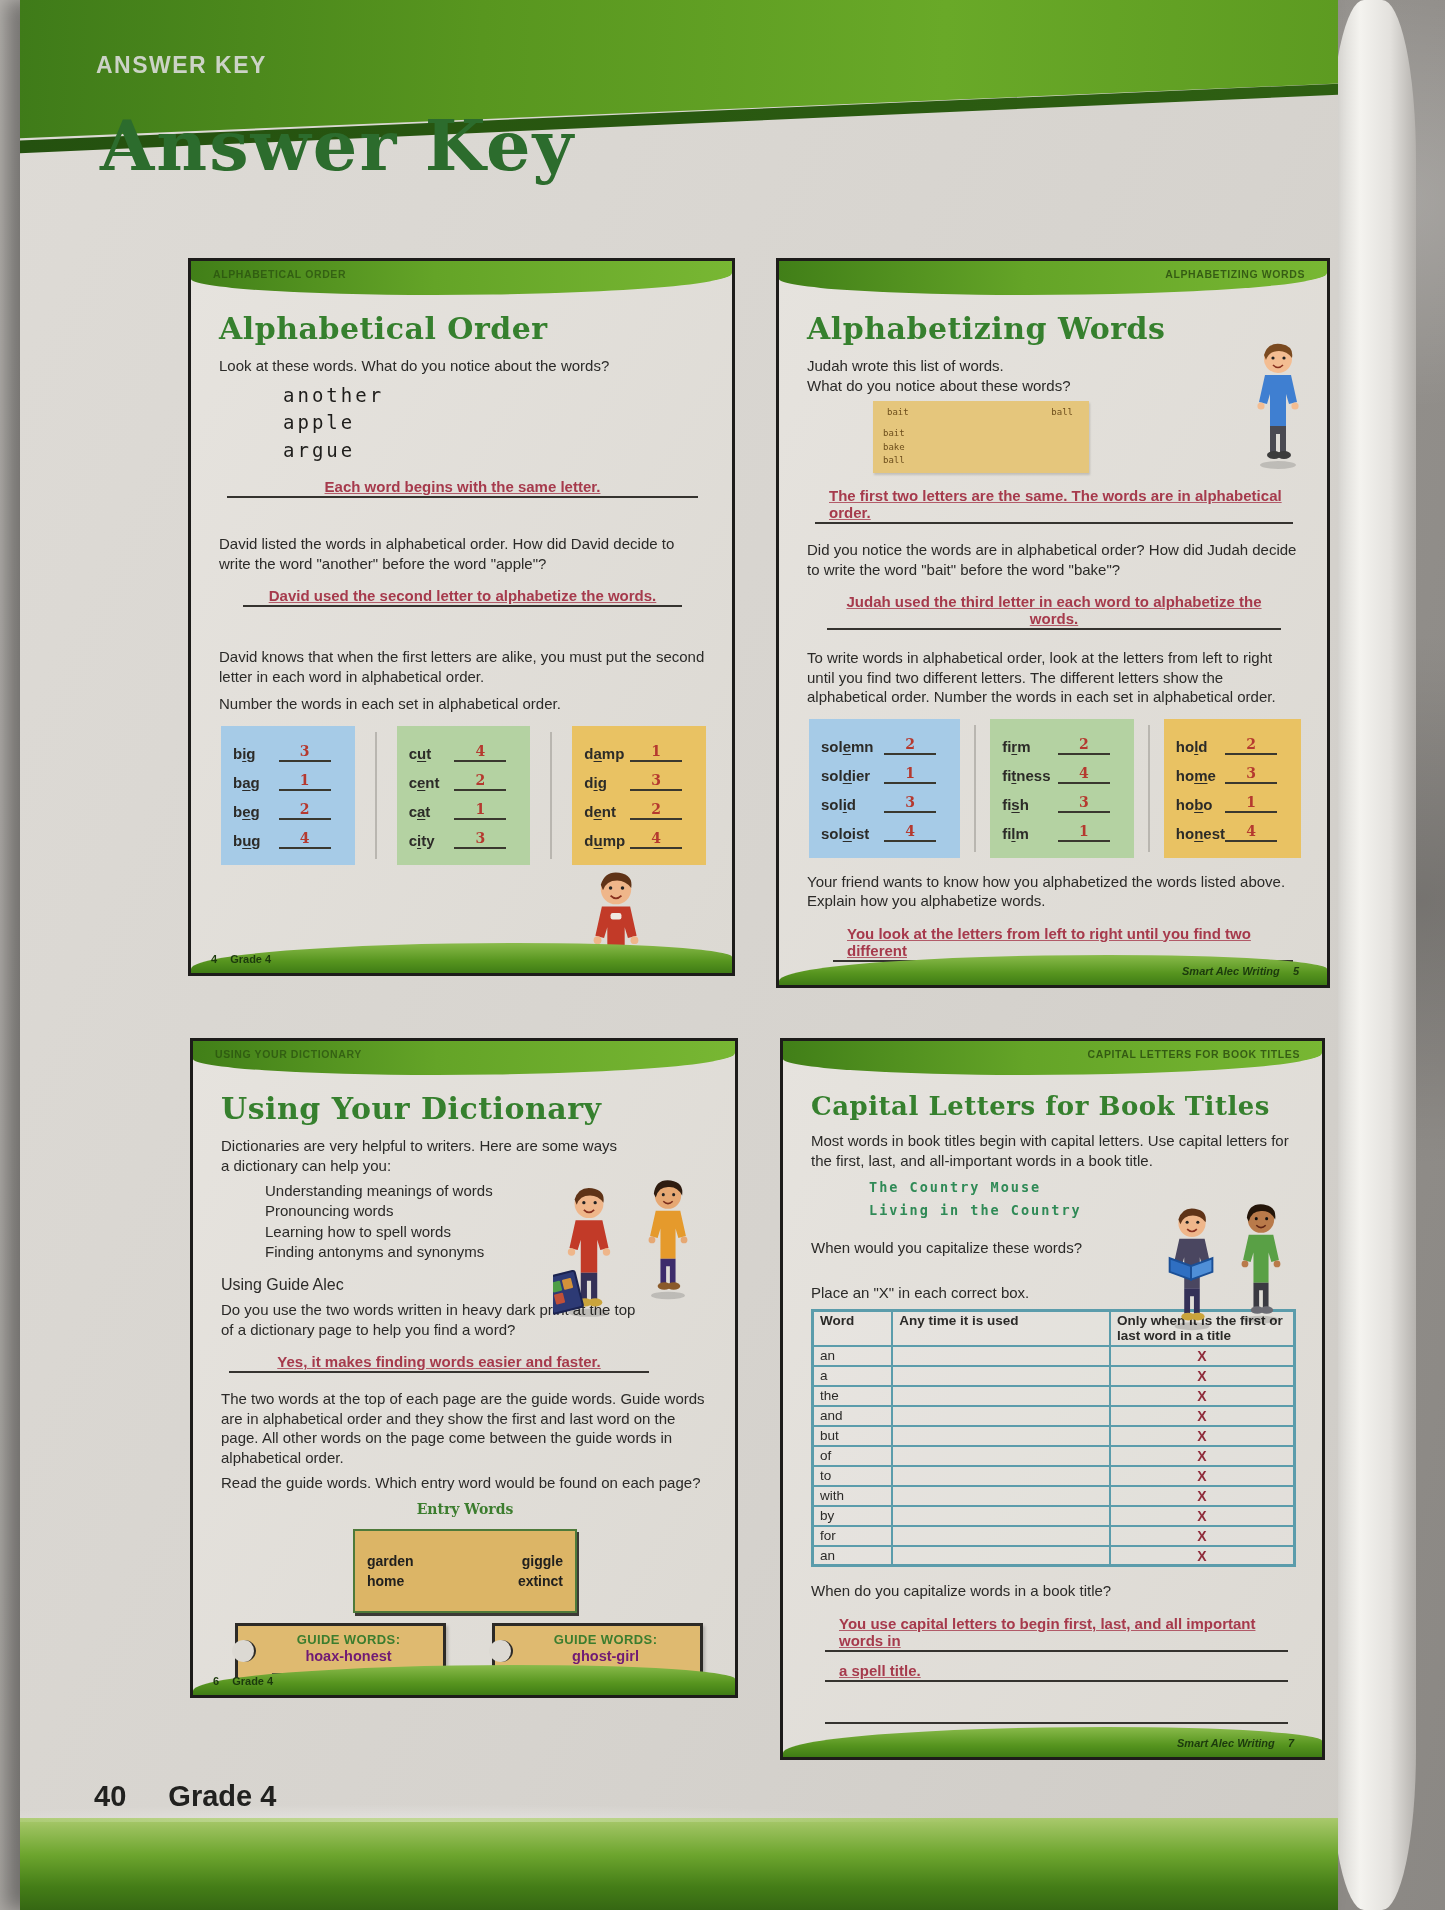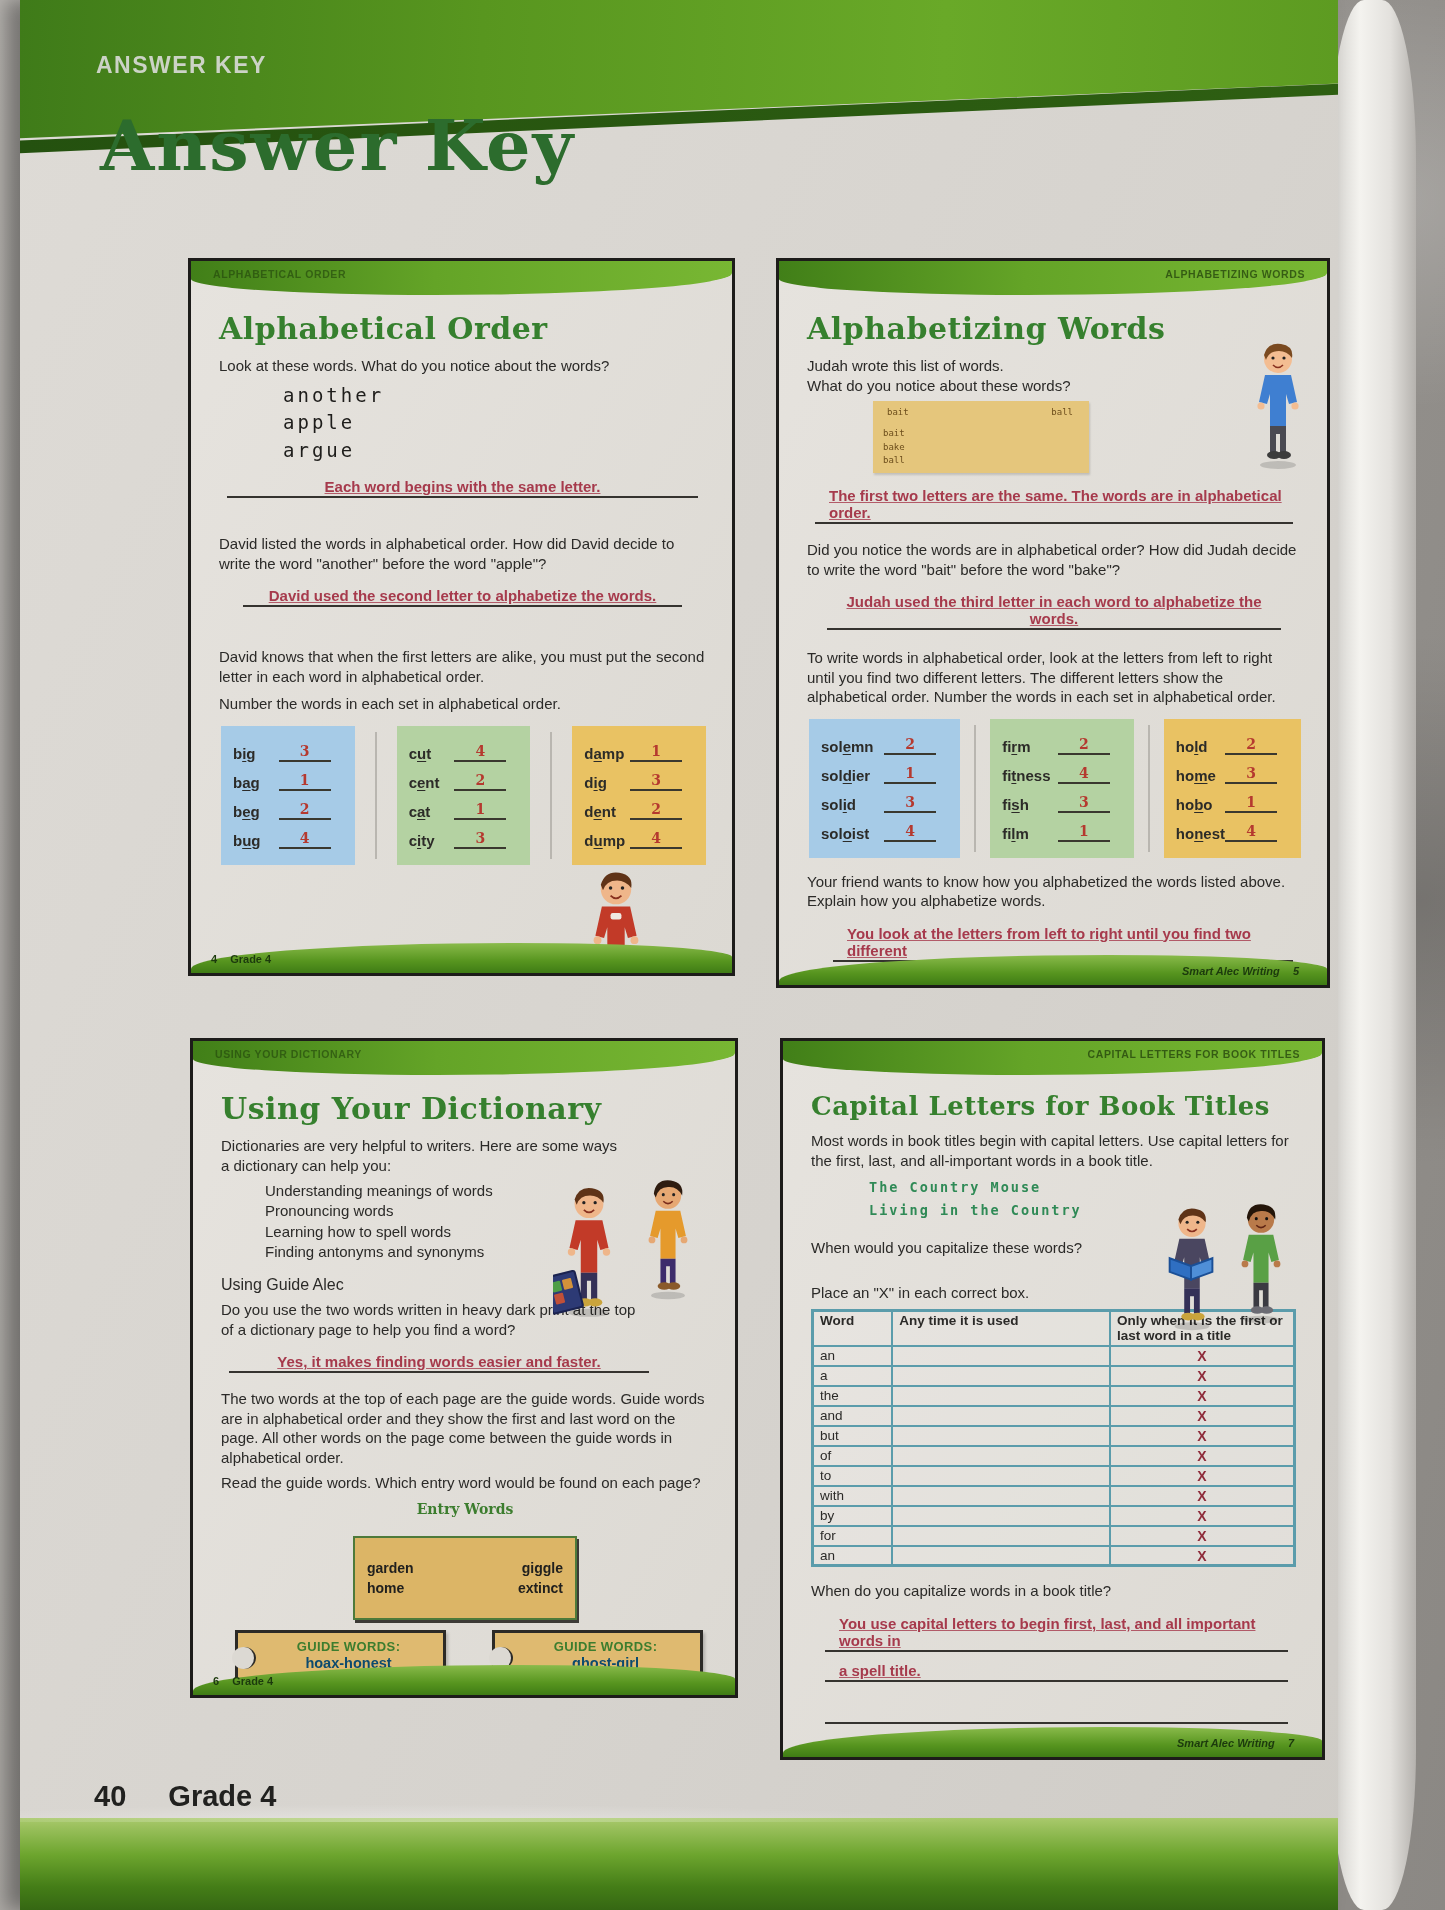--- a/index.html
+++ b/index.html
@@ -92,31 +92,31 @@
   .note-box{position:relative;margin:4px 0 6px 66px;width:216px;height:72px;
     background:#e5c67c;box-shadow:1px 2px 2px rgba(0,0,0,.15);}
   .note-word{position:absolute;font-family:"DejaVu Sans Mono",monospace;
     font-size:9px;color:#6d4e1c;}
   .nw-tl{left:14px;top:6px;} .nw-tr{right:16px;top:6px;}
   .note-list{position:absolute;left:10px;top:26px;line-height:1.5;}
   .note-list div{font-family:"DejaVu Sans Mono",monospace;font-size:9px;color:#6d4e1c;}
   
   .entry-label{text-align:center;font-family:"DejaVu Serif",serif;font-weight:bold;
     color:#3c7d2e;font-size:14px;margin-top:8px;}
-  .entry-box{margin:19px auto 10px auto;width:196px;background:#dcb566;border:2px solid #4e7a3a;
+  .entry-box{margin:12px auto 10px auto;width:196px;background:#dcb566;border:2px solid #4e7a3a;
     box-shadow:2px 3px 0 #3c3a36;padding:22px 12px;display:grid;grid-template-columns:1fr 1fr;
     row-gap:4px;font-size:14px;font-weight:bold;color:#21201e;}
   .entry-box div:nth-child(2n){text-align:right;}
   .cards{display:grid;grid-template-columns:1fr 1fr;column-gap:46px;row-gap:22px;margin:4px 6px 0 14px;}
   .card{position:relative;background:#dfba70;border:3px solid #2c2a26;padding:6px 10px 8px 26px;
     box-shadow:2px 3px 3px rgba(0,0,0,.2);}
   .card::before{content:"";position:absolute;left:-6px;top:14px;width:22px;height:22px;
     border-radius:50%;background:#dcd9d3;border-right:2px solid #2c2a26;}
   .card-guide-label{font-size:13px;font-weight:bold;color:#3c7d2e;letter-spacing:.4px;text-align:center;}
-  .card-guide{font-size:14.5px;font-weight:bold;color:#0c4a6e;text-align:center;
+  .card-guide{font-size:14.5px;font-weight:bold;color:#701a75;text-align:center;
     border-bottom:2px solid #4a463e;padding-bottom:9px;margin:1px 8px 6px 8px;}
   .card-entry-label{font-size:12.5px;font-weight:bold;color:#3c7d2e;line-height:1.2;}
   .card-answer{display:block;margin:-14px 4px 2px 70px;border-bottom:2px solid #3a382f;
     color:#b23b30;font-weight:bold;font-size:14.5px;text-align:center;
     text-decoration:underline;text-decoration-color:rgba(178,59,48,.8);}
   
   .examples{margin:6px 0 8px 58px;font-family:"DejaVu Sans Mono",monospace;
     font-size:13.5px;letter-spacing:2px;color:#2f8a56;font-weight:bold;line-height:1.7;}
   table.cap{border-collapse:collapse;width:100%;margin-top:6px;
     border:3px solid #5b9cab;background:rgba(255,255,255,.12);}

